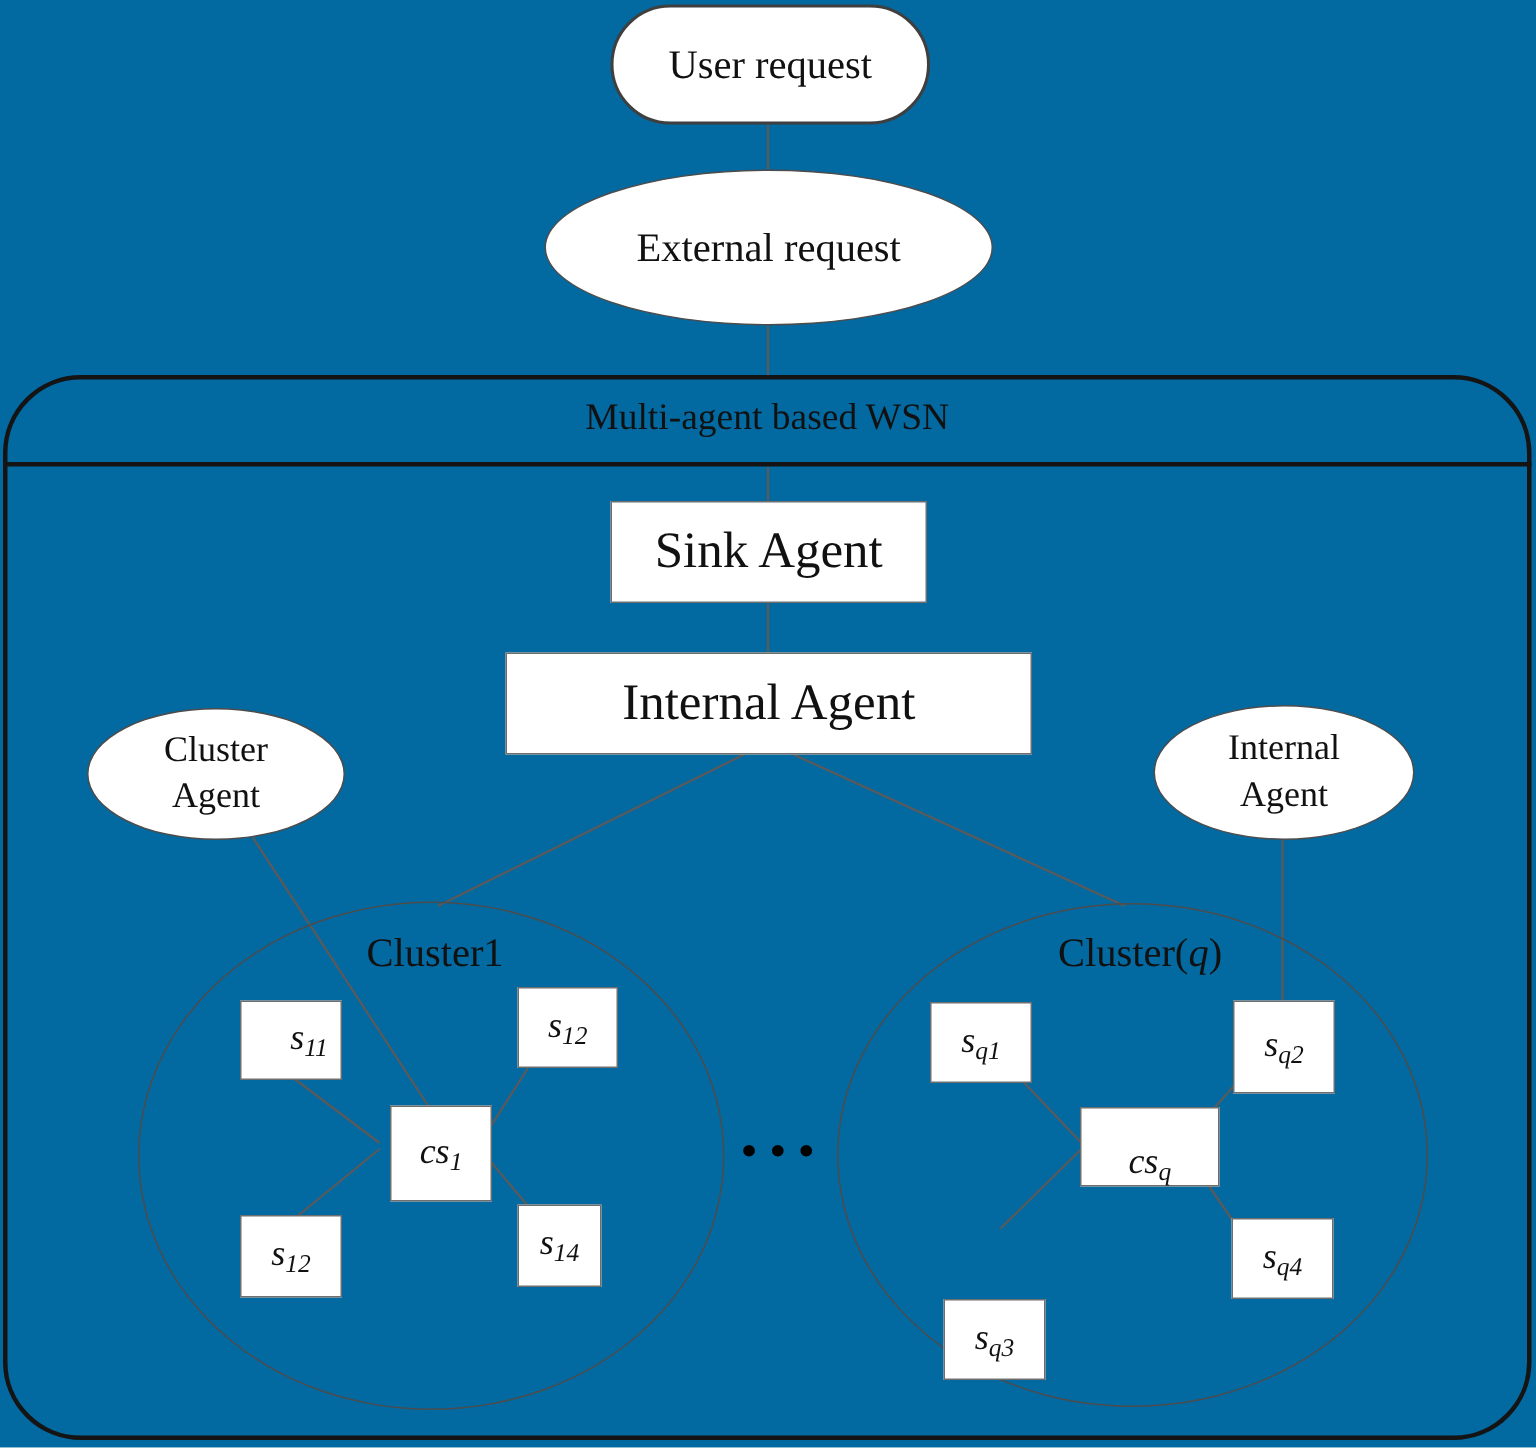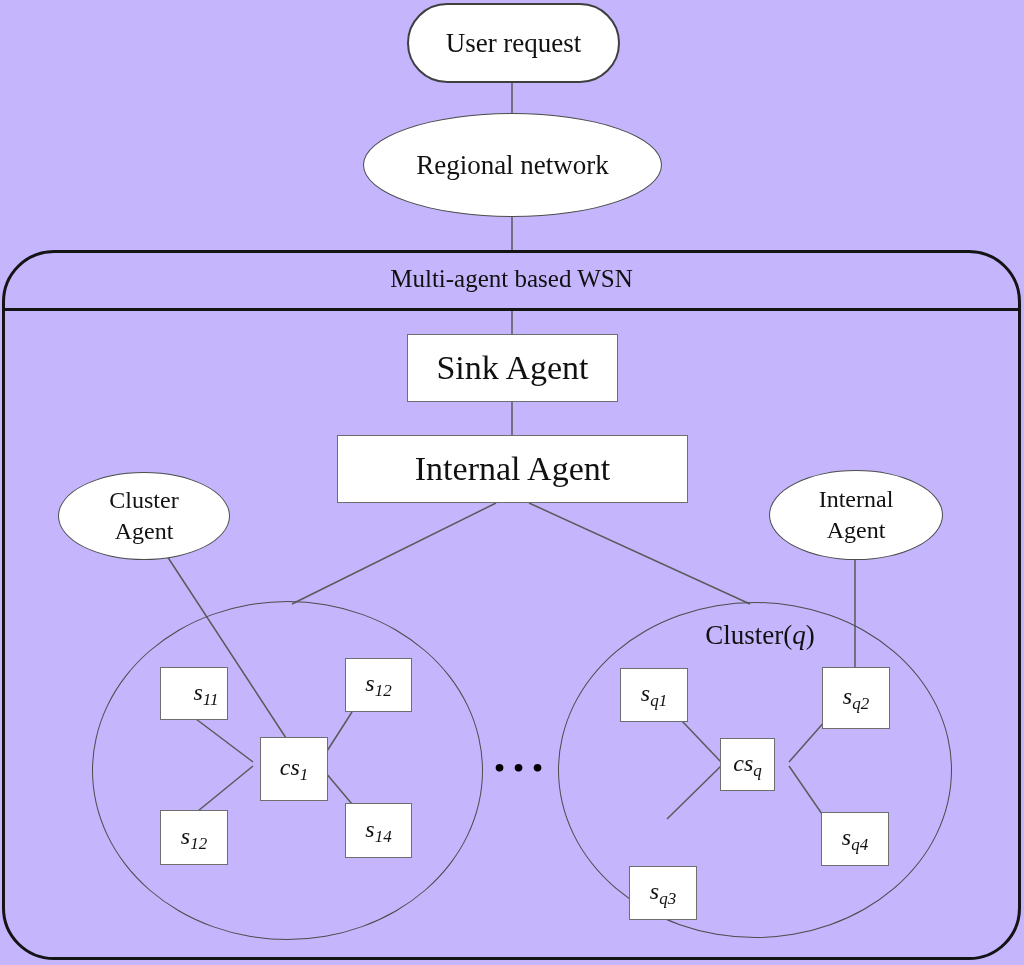--- a/index.html
+++ b/index.html
@@ -1,19 +1,19 @@
 <!DOCTYPE html>
 <html><head>
 <meta charset="utf-8">
 <style>
   html,body{margin:0;padding:0;background:#ffffff;}
   .canvas{
     position:relative;
     width:1024px;height:965px;
-    background:#c4b5fd;
+    background:#0369a1;
     font-family:"Liberation Serif","DejaVu Serif",serif;
     color:#111111;
     overflow:hidden;
   }
   svg.connectors{position:absolute;left:0;top:0;z-index:1;}
   .shape{position:absolute;box-sizing:border-box;display:flex;align-items:center;justify-content:center;text-align:center;z-index:3;}
   .stadium{border:2px solid #3f3f3f;border-radius:42px;background:#ffffff;font-size:27px;}
   .ellipse{border:1.5px solid #4c4c4c;border-radius:50%;background:#ffffff;font-size:27px;}
   .agent-ellipse{border:1.5px solid #4c4c4c;border-radius:50%;background:#ffffff;font-size:24px;line-height:31px;z-index:4;}
   .rectnode{border:1.5px solid #6e6e6e;background:#ffffff;font-size:34px;}
@@ -71,21 +71,21 @@
     <line x1="826" y1="720" x2="789" y2="762" stroke="#5a5a5a" stroke-width="1.5"></line>
     <line x1="721" y1="766" x2="667" y2="819" stroke="#5a5a5a" stroke-width="1.5"></line>
     <line x1="789" y1="766" x2="822" y2="814" stroke="#5a5a5a" stroke-width="1.5"></line>
   </svg>
 
   <div class="shape stadium" style="left:407px;top:3px;width:213px;height:80px;">
     <span>User request</span>
   </div>
 
   <div class="shape ellipse" style="left:363px;top:113px;width:299px;height:104px;">
-    <span>Regional network</span>
+    <span>External request</span>
   </div>
 
   <div class="container-box"></div>
   <div class="container-header">
     <span>Multi-agent based WSN</span>
   </div>
 
   <div class="shape rectnode" style="left:407px;top:334px;width:211px;height:68px;">
     <span>Sink Agent</span>
   </div>
@@ -104,50 +104,51 @@
   <div class="shape agent-ellipse" style="left:769px;top:470px;width:174px;height:90px;">
     <div>
       <div>Internal</div>
       <div>Agent</div>
     </div>
   </div>
 
   <div class="big-ellipse" style="left:92px;top:601px;width:391px;height:339px;"></div>
   <div class="big-ellipse" style="left:558px;top:602px;width:394px;height:336px;"></div>
 
+  <div class="cluster-title" style="left:180px;top:620px;width:220px;">Cluster1</div>
 
   <div class="cluster-title" style="left:650px;top:620px;width:220px;">
     <span>Cluster(</span><span class="var-italic">q</span><span>)</span>
   </div>
 
   <div class="dots" style="left:490px;top:756px;width:62px;text-align:center;">•••</div>
 
   <div class="snode" style="left:160px;top:667px;width:68px;height:53px;padding-left:24px;">
     <span class="lbl"><span>s</span><sub>11</sub></span>
   </div>
   <div class="snode" style="left:345px;top:658px;width:67px;height:54px;">
     <span class="lbl"><span>s</span><sub>12</sub></span>
   </div>
   <div class="snode" style="left:260px;top:737px;width:68px;height:64px;">
     <span class="lbl"><span>cs</span><sub>1</sub></span>
   </div>
   <div class="snode" style="left:160px;top:810px;width:68px;height:55px;">
     <span class="lbl"><span>s</span><sub>12</sub></span>
   </div>
-  <div class="snode" style="left:345px;top:803px;width:67px;height:55px;">
+  <div class="snode" style="left:345px;top:803px;width:56px;height:55px;">
     <span class="lbl"><span>s</span><sub>14</sub></span>
   </div>
 
   <div class="snode" style="left:620px;top:668px;width:68px;height:54px;">
     <span class="lbl"><span>s</span><sub>q1</sub></span>
   </div>
   <div class="snode" style="left:822px;top:667px;width:68px;height:62px;">
     <span class="lbl"><span>s</span><sub>q2</sub></span>
   </div>
-  <div class="snode" style="left:720px;top:738px;width:55px;height:53px;">
+  <div class="snode" style="left:720px;top:738px;width:93px;height:53px;align-items:flex-end;">
     <span class="lbl"><span>cs</span><sub>q</sub></span>
   </div>
   <div class="snode" style="left:629px;top:818px;width:68px;height:54px;margin-top:48px;">
     <span class="lbl"><span>s</span><sub>q3</sub></span>
   </div>
   <div class="snode" style="left:821px;top:812px;width:68px;height:54px;">
     <span class="lbl"><span>s</span><sub>q4</sub></span>
   </div>
 
 </div>

